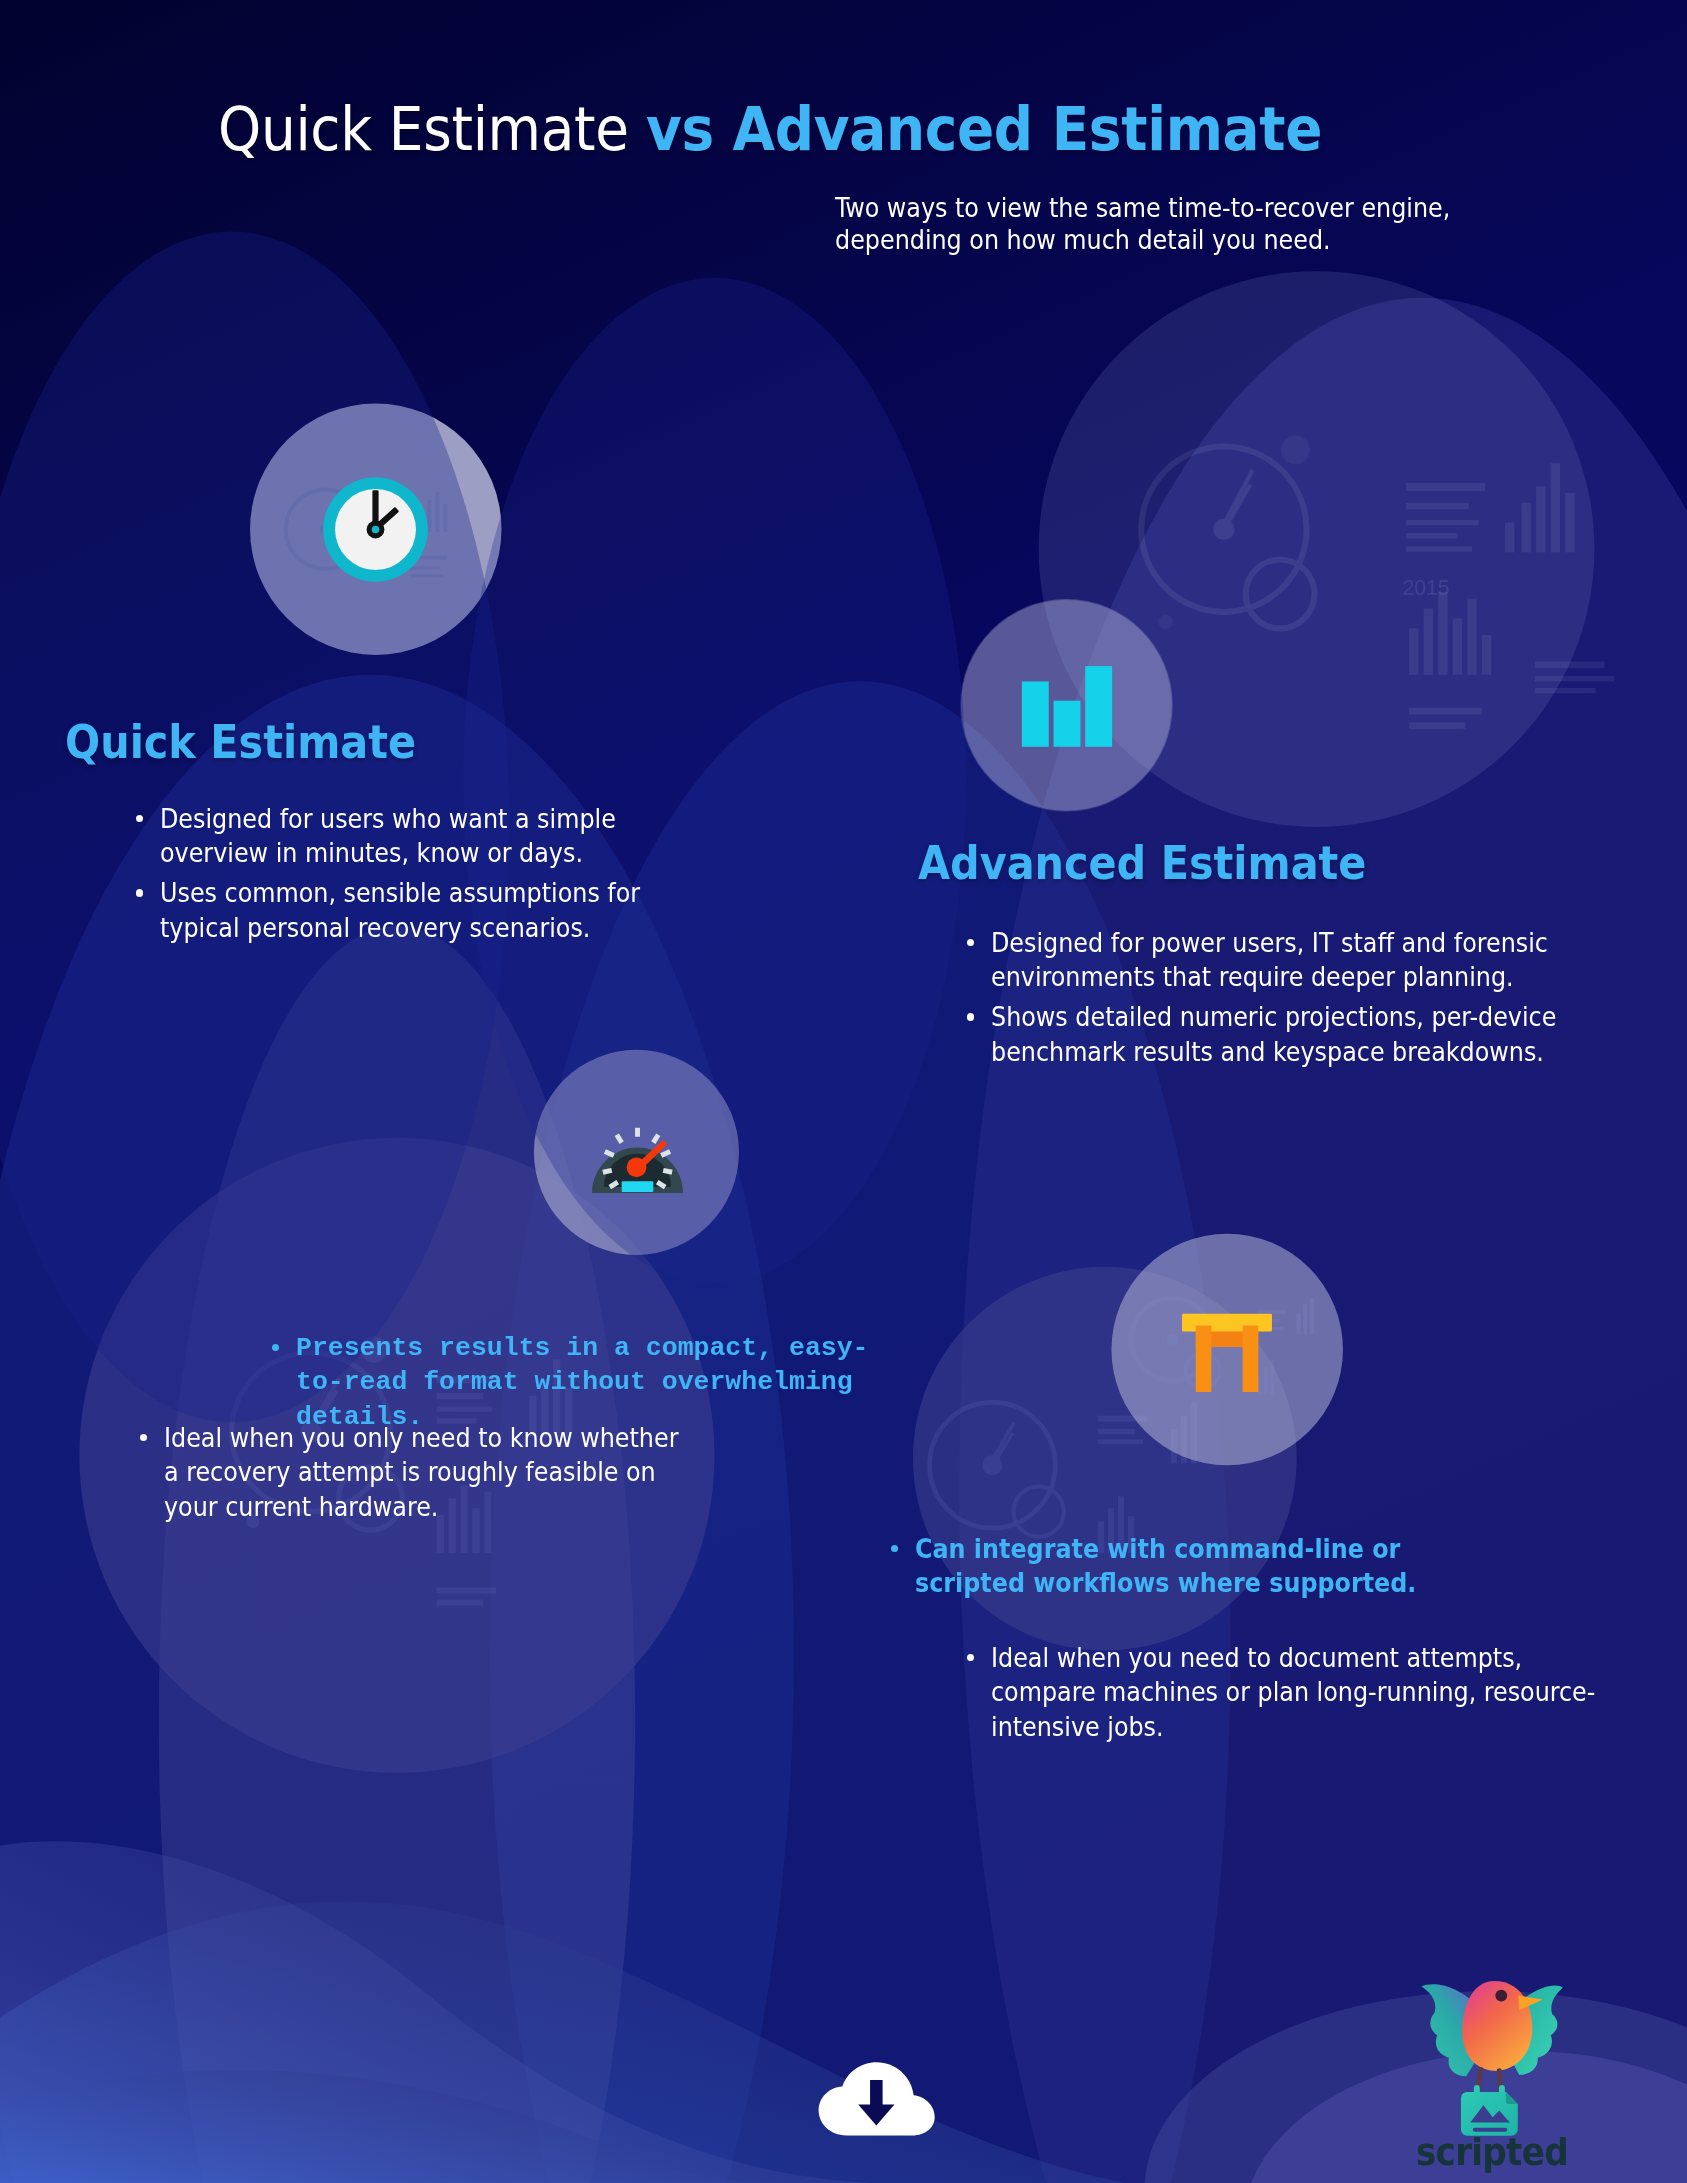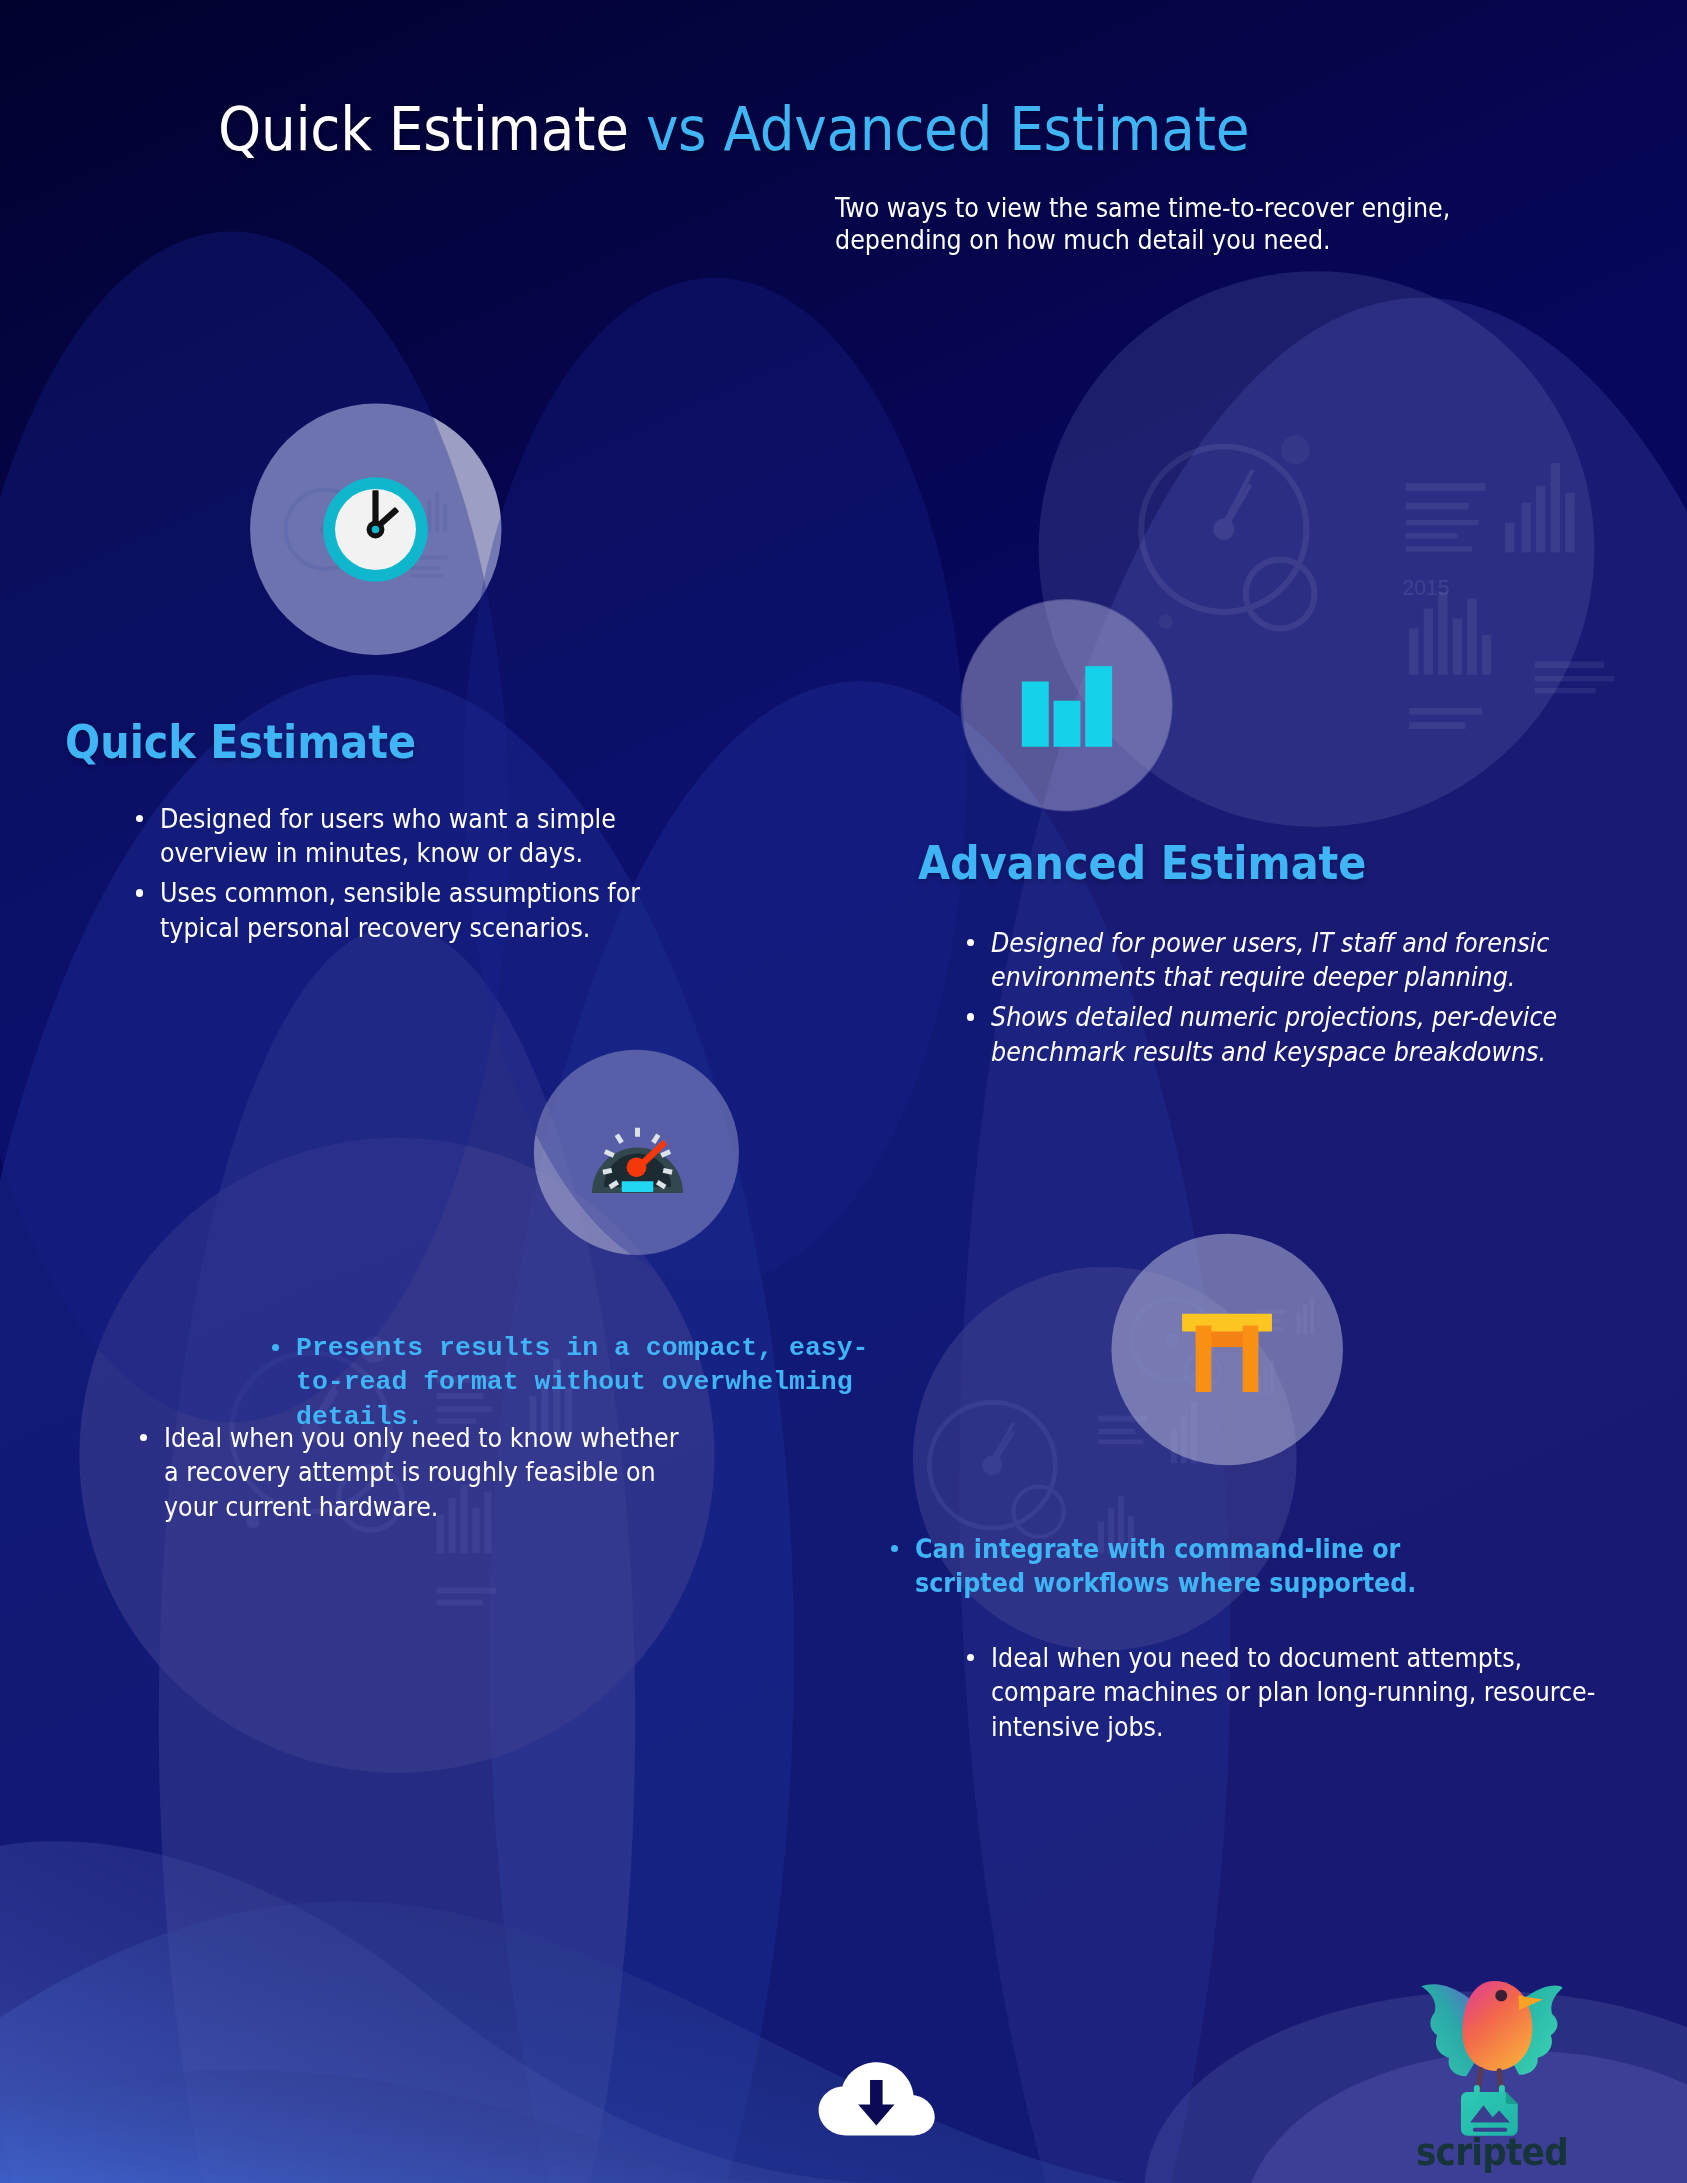--- a/index.html
+++ b/index.html
@@ -42,21 +42,21 @@
     position: absolute;
     left: 218px;
     top: 93px;
     font-size: 61px;
     font-weight: 400;
     letter-spacing: -0.3px;
     color: #ffffff;
     white-space: nowrap;
     text-shadow: 0 2px 4px rgba(0,0,0,.35);
   }
-  .title .accent { color: #3FB5F5; font-weight: 400; }
+  .title .accent { color: #3FB5F5; font-weight: 700; }
 
   .subtitle {
     position: absolute;
     left: 835px;
     top: 192px;
     width: 662px;
     font-size: 26.5px;
     line-height: 1.22;
     color: #ffffff;
     font-weight: 400;
@@ -98,21 +98,21 @@
   }
   .bullets li.accent {
     color: #3FB5F5;
     font-weight: 700;
   }
   .bullets li.accent::before { background: #3FB5F5; }
 
   #quick-bullets-1    { left: 122px;  top: 802px; width: 556px; }
   #quick-bullets-2    { left: 258px;  top: 1331px; width: 582px; font-family: Liberation Mono, monospace; }
   #quick-bullets-3    { left: 126px;  top: 1421px; width: 529px; }
-  #advanced-bullets-1 { left: 953px; top: 926px; width: 589px; font-style: italic; }
+  #advanced-bullets-1 { left: 953px; top: 926px; width: 589px; }
   #advanced-bullets-2 { left: 877px; top: 1532px; width: 543px; }
   #advanced-bullets-3 { left: 953px; top: 1641px; width: 615px; }
 
   
   .icon-badge {
     position: absolute;
     border-radius: 50%;
     overflow: hidden;
   }
   .icon-badge .glyph {

